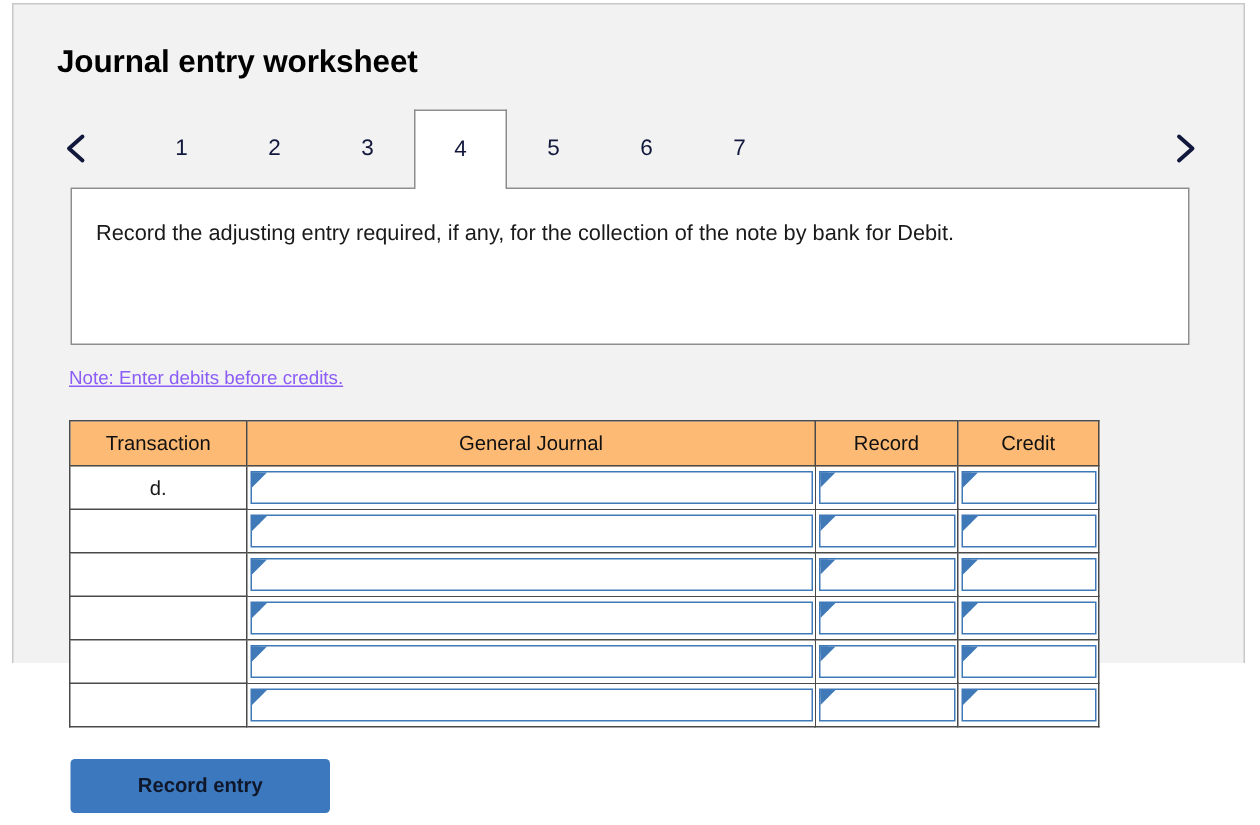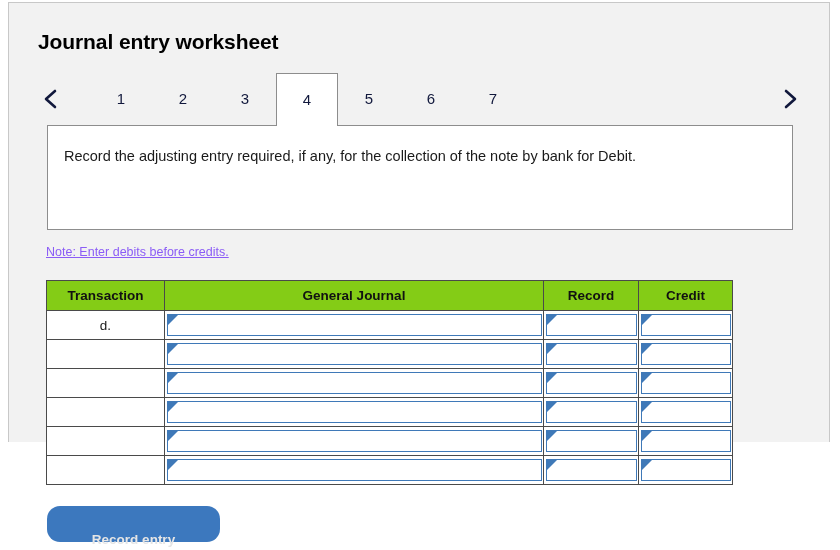--- a/index.html
+++ b/index.html
@@ -123,24 +123,24 @@
   .jtable {
     position: absolute;
     left: 37px;
     top: 277px;
     width: 686px;
     border-collapse: collapse;
     table-layout: fixed;
     background: #ffffff;
   }
   .jtable th {
-    background: #84cc16;
+    background: #fdba74;
     border: 1px solid #4a4a4a;
     font-size: 13.5px;
-    font-weight: bold;
+    font-weight: normal;
     color: #111111;
     height: 29px;
     padding: 0;
     text-align: center;
   }
   .jtable td {
     border: 1px solid #4a4a4a;
     height: 28px;
     padding: 0;
     vertical-align: middle;
@@ -193,30 +193,30 @@
     padding: 0 2px;
     box-sizing: border-box;
   }
   .cell-input.num { text-align: right; }
 
   
   .btn {
     position: absolute;
     height: 36px;
     background: #3c78be;
-    color: #e5e5e5;
+    color: #0f172a;
     border: none;
-    border-radius: 13px;
+    border-radius: 3px;
     font-family: "Liberation Sans", sans-serif;
     font-size: 13.5px;
     font-weight: bold;
     cursor: pointer;
     text-align: center;
     line-height: 36px;
-    padding: 16px;
+    padding: 0;
   }
   #btn-record { left: 38px;  top: 503px; width: 173px; }
   #btn-clear  { left: 261px; top: 503px; width: 173px; }
   #btn-view   { left: 601px; top: 503px; width: 192px; }
 </style>
 </head>
 <body>
 
 <div class="card">
 

